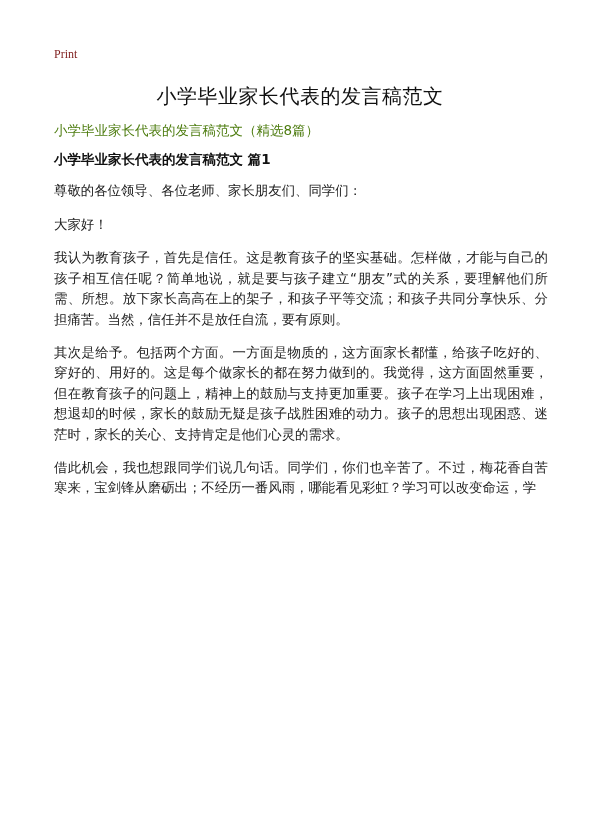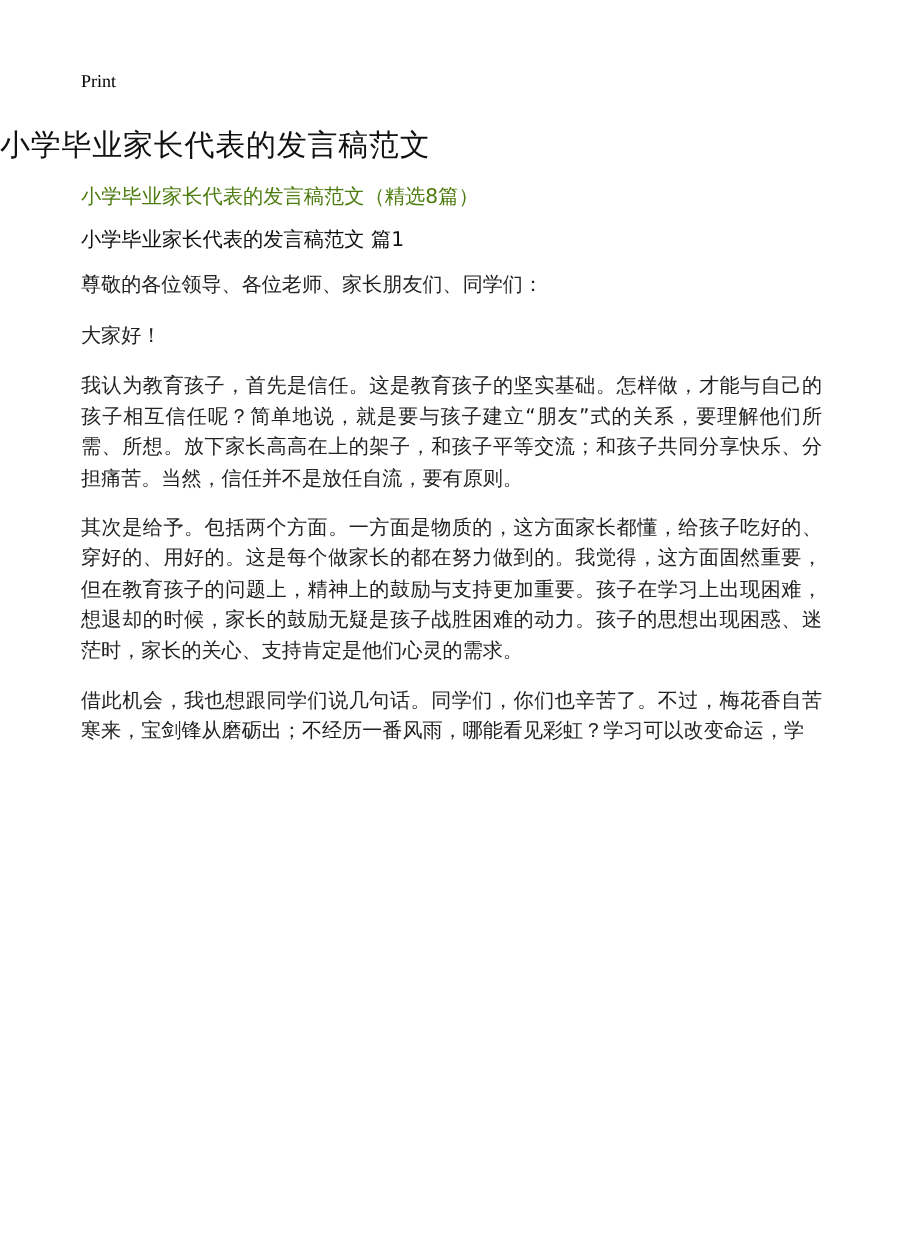--- a/index.html
+++ b/index.html
@@ -2,31 +2,31 @@
 <html><head>
 <meta charset="utf-8">
 <style>
   html, body { margin: 0; padding: 0; background: #ffffff; }
   body {
     width: 600px; height: 828px; overflow: hidden; position: relative;
     font-family: "DejaVu Sans", sans-serif; color: #1a1a1a;
   }
   .print-label {
     position: absolute; left: 54px; top: 47px;
-    font-family: "Liberation Serif", serif; font-size: 12px; color: #000000;
+    font-family: "Liberation Serif", serif; font-size: 12px; color: #7f1d1d;
   }
   .doc-title {
-    position: absolute; left: 0; width: 600px; top: 83px; 
+    position: absolute; left: 0; width: 600px; top: 83px; text-align: center;
     font-size: 20px; color: #111; letter-spacing: 0.5px;
   }
   .subtitle {
     position: absolute; left: 54px; top: 122px; font-size: 13.5px; color: #4d7c0f;
   }
   .section-heading {
-    position: absolute; left: 54px; top: 151px; font-size: 13.5px; font-weight: normal; color: #111;
+    position: absolute; left: 54px; top: 151px; font-size: 13.5px; font-weight: bold; color: #111;
   }
   .body-text {
     position: absolute; left: 54px; width: 494px; top: 181px;
     font-size: 13.4px; line-height: 20.6px; color: #222;
   }
   .body-text p { margin: 0 0 12px 0; text-align: justify; }
   .body-text p.short { margin-bottom: 13px; }
 </style>
 </head>
 <body>

